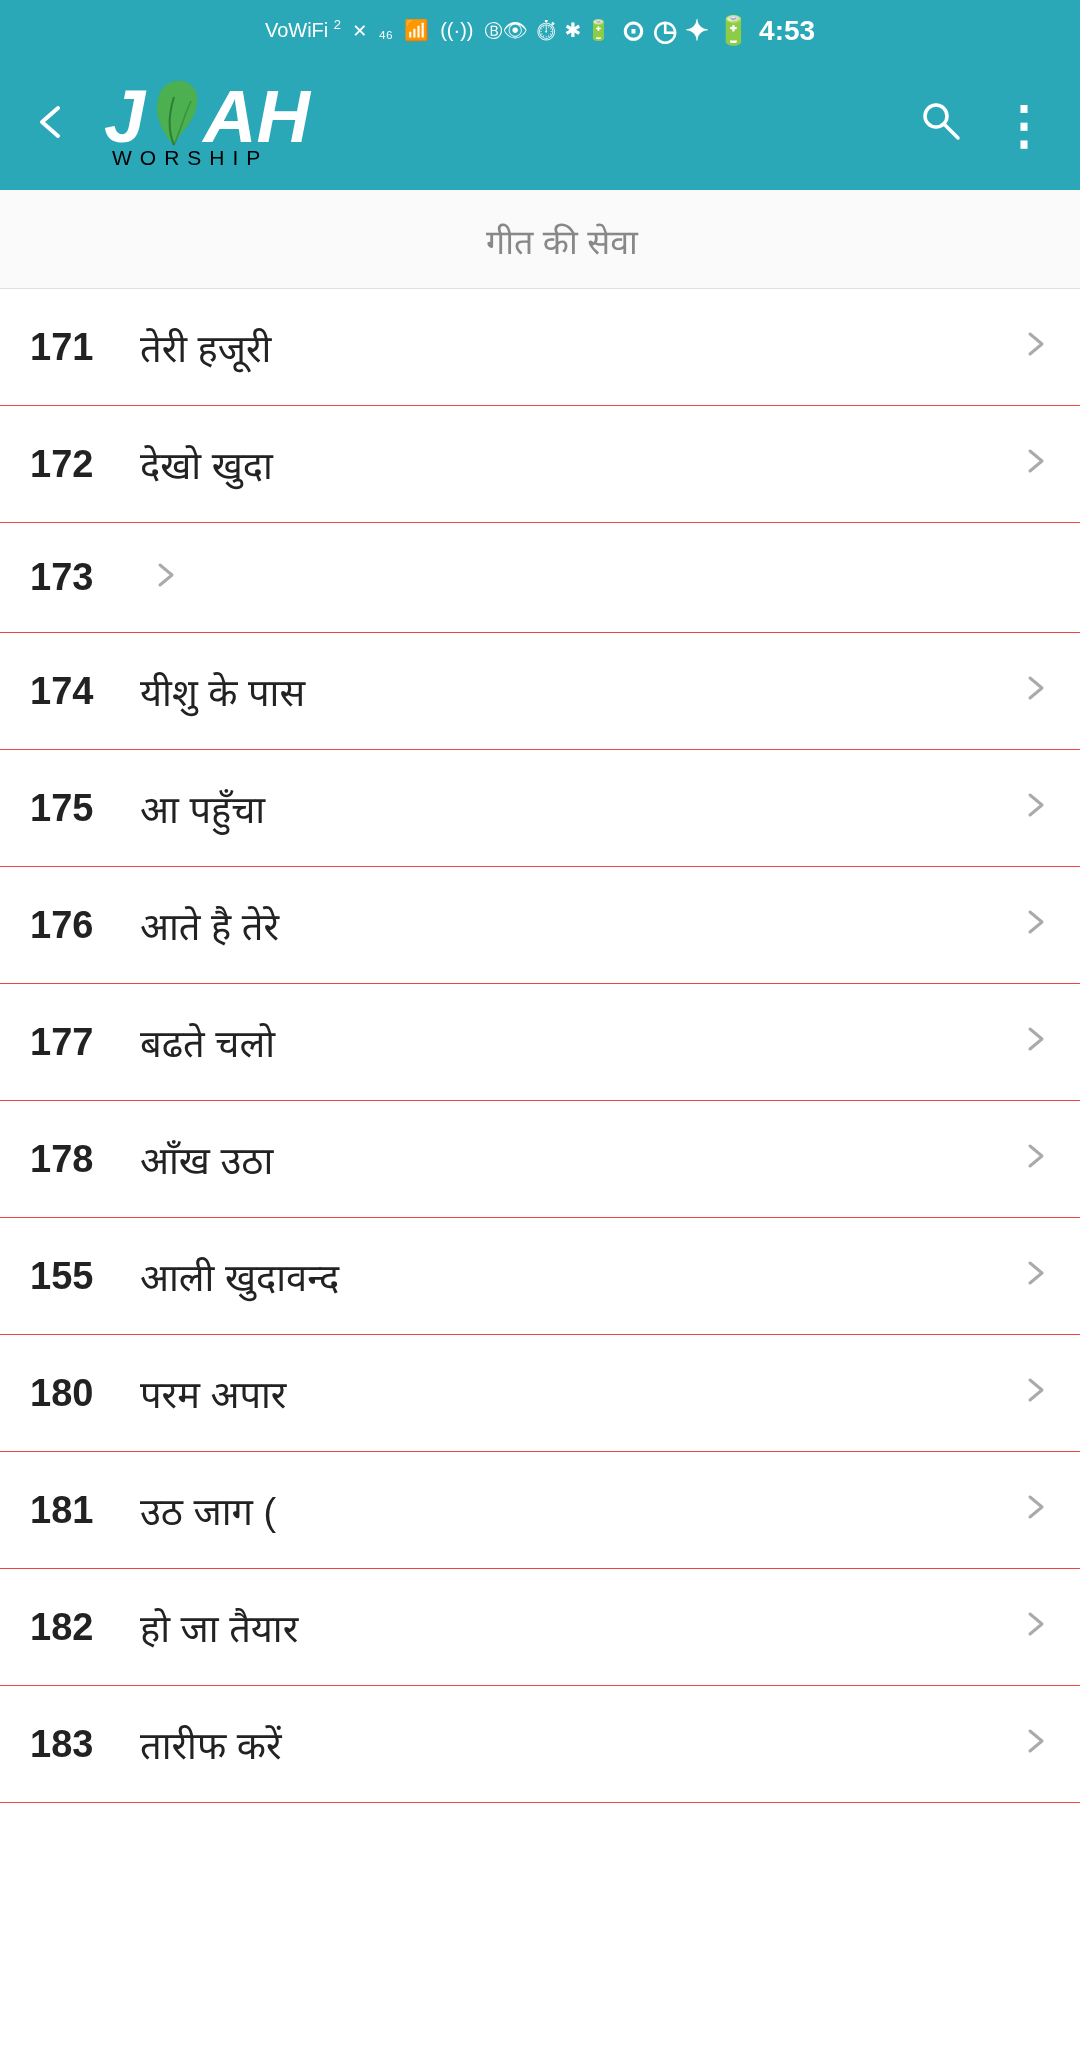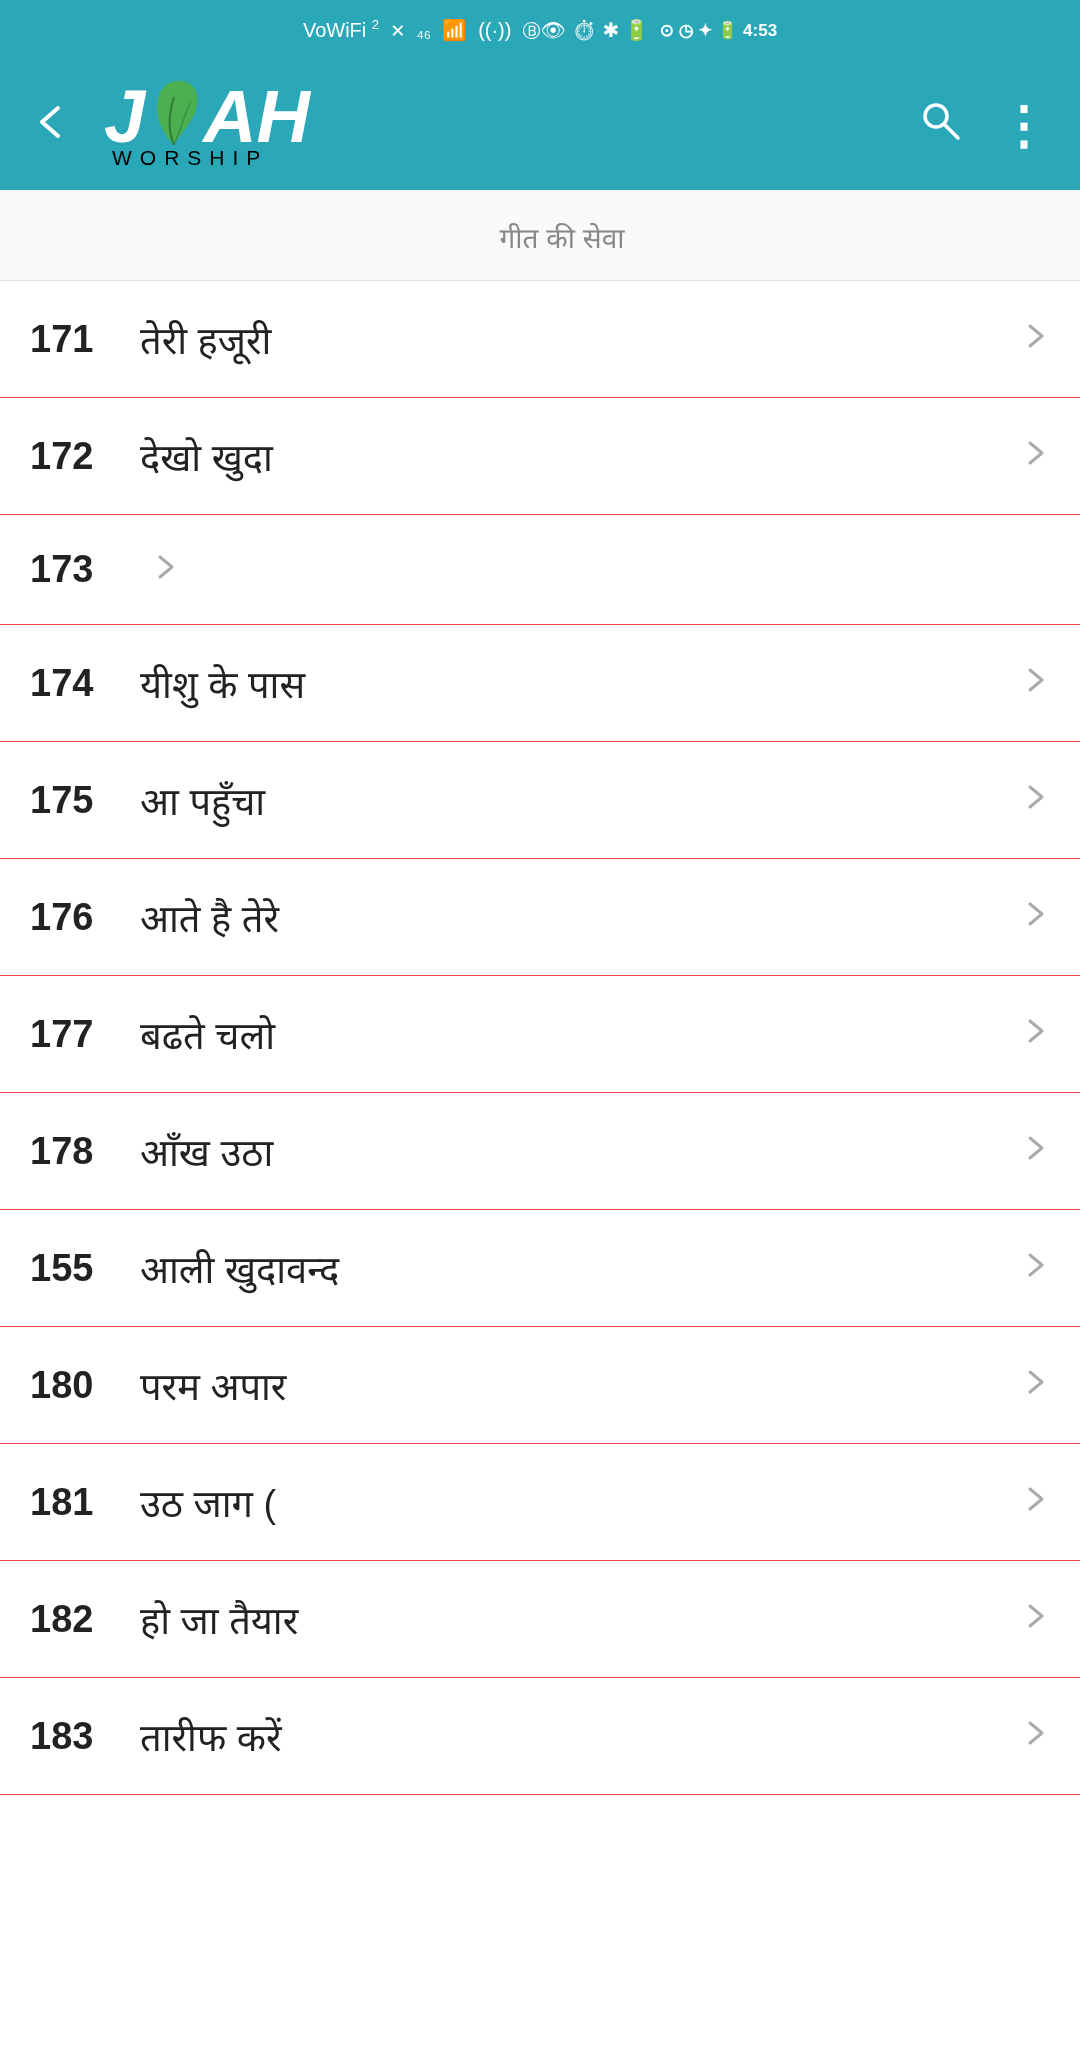--- a/index.html
+++ b/index.html
@@ -86,21 +86,21 @@
     
     .section-header {
       width: 100%;
       padding: 28px 20px 24px;
       text-align: center;
       border-bottom: 1px solid #e0e0e0;
       background: #fafafa;
     }
 
     .section-title {
-      font-size: 28px;
+      font-size: 34px;
       color: #888;
       font-weight: 400;
       margin-left: 44px;
     }
 
     
     .song-list {
       width: 100%;
     }
 
@@ -145,21 +145,21 @@
       <span style="font-size:18px;">₄₆</span>&nbsp;
       <span>📶</span>&nbsp;
       <span style="font-size:20px;">((·))</span>&nbsp;
       <span style="font-size:18px;">Ⓑ</span>
     </span>
   </div>
   <div class="status-right">
     <span class="status-text" style="font-size:20px;">
       👁 ⏱ ✱ 🔋
     </span>
-    <span class="status-text" style="font-size:17px; font-weight:600;">⊙ ◷ ✦ 🔋 4:53</span>
+    <span class="status-text" style="font-size:28px; font-weight:600;">⊙ ◷ ✦ 🔋 4:53</span>
   </div>
 </div>
 
 <div class="app-bar">
   <div class="app-bar-left">
     <div class="back-btn">
       <svg width="44" height="44" viewBox="0 0 44 44" fill="none">
         <path d="M28 8 L12 22 L28 36" stroke="white" stroke-width="4" stroke-linecap="round" stroke-linejoin="round"></path>
       </svg>
     </div>

